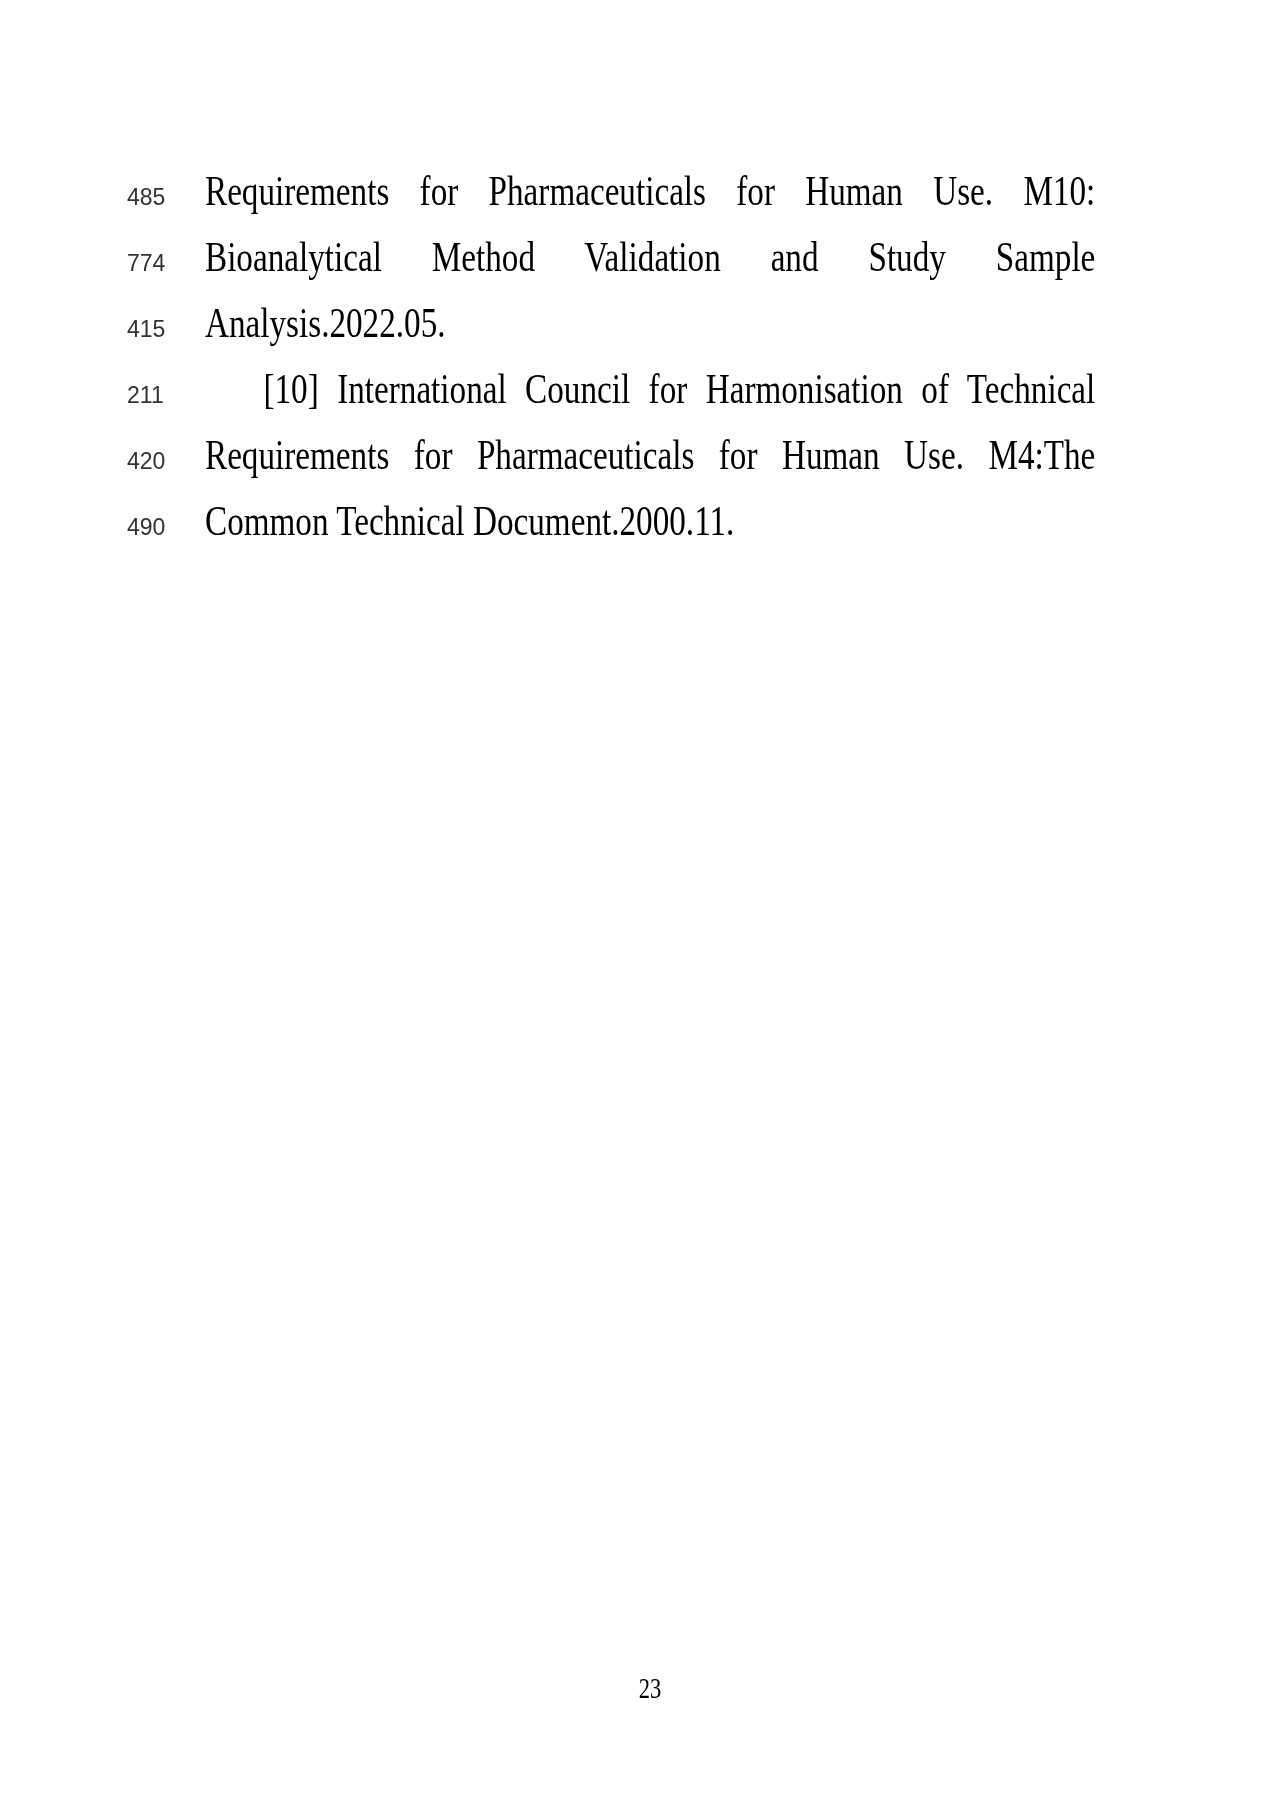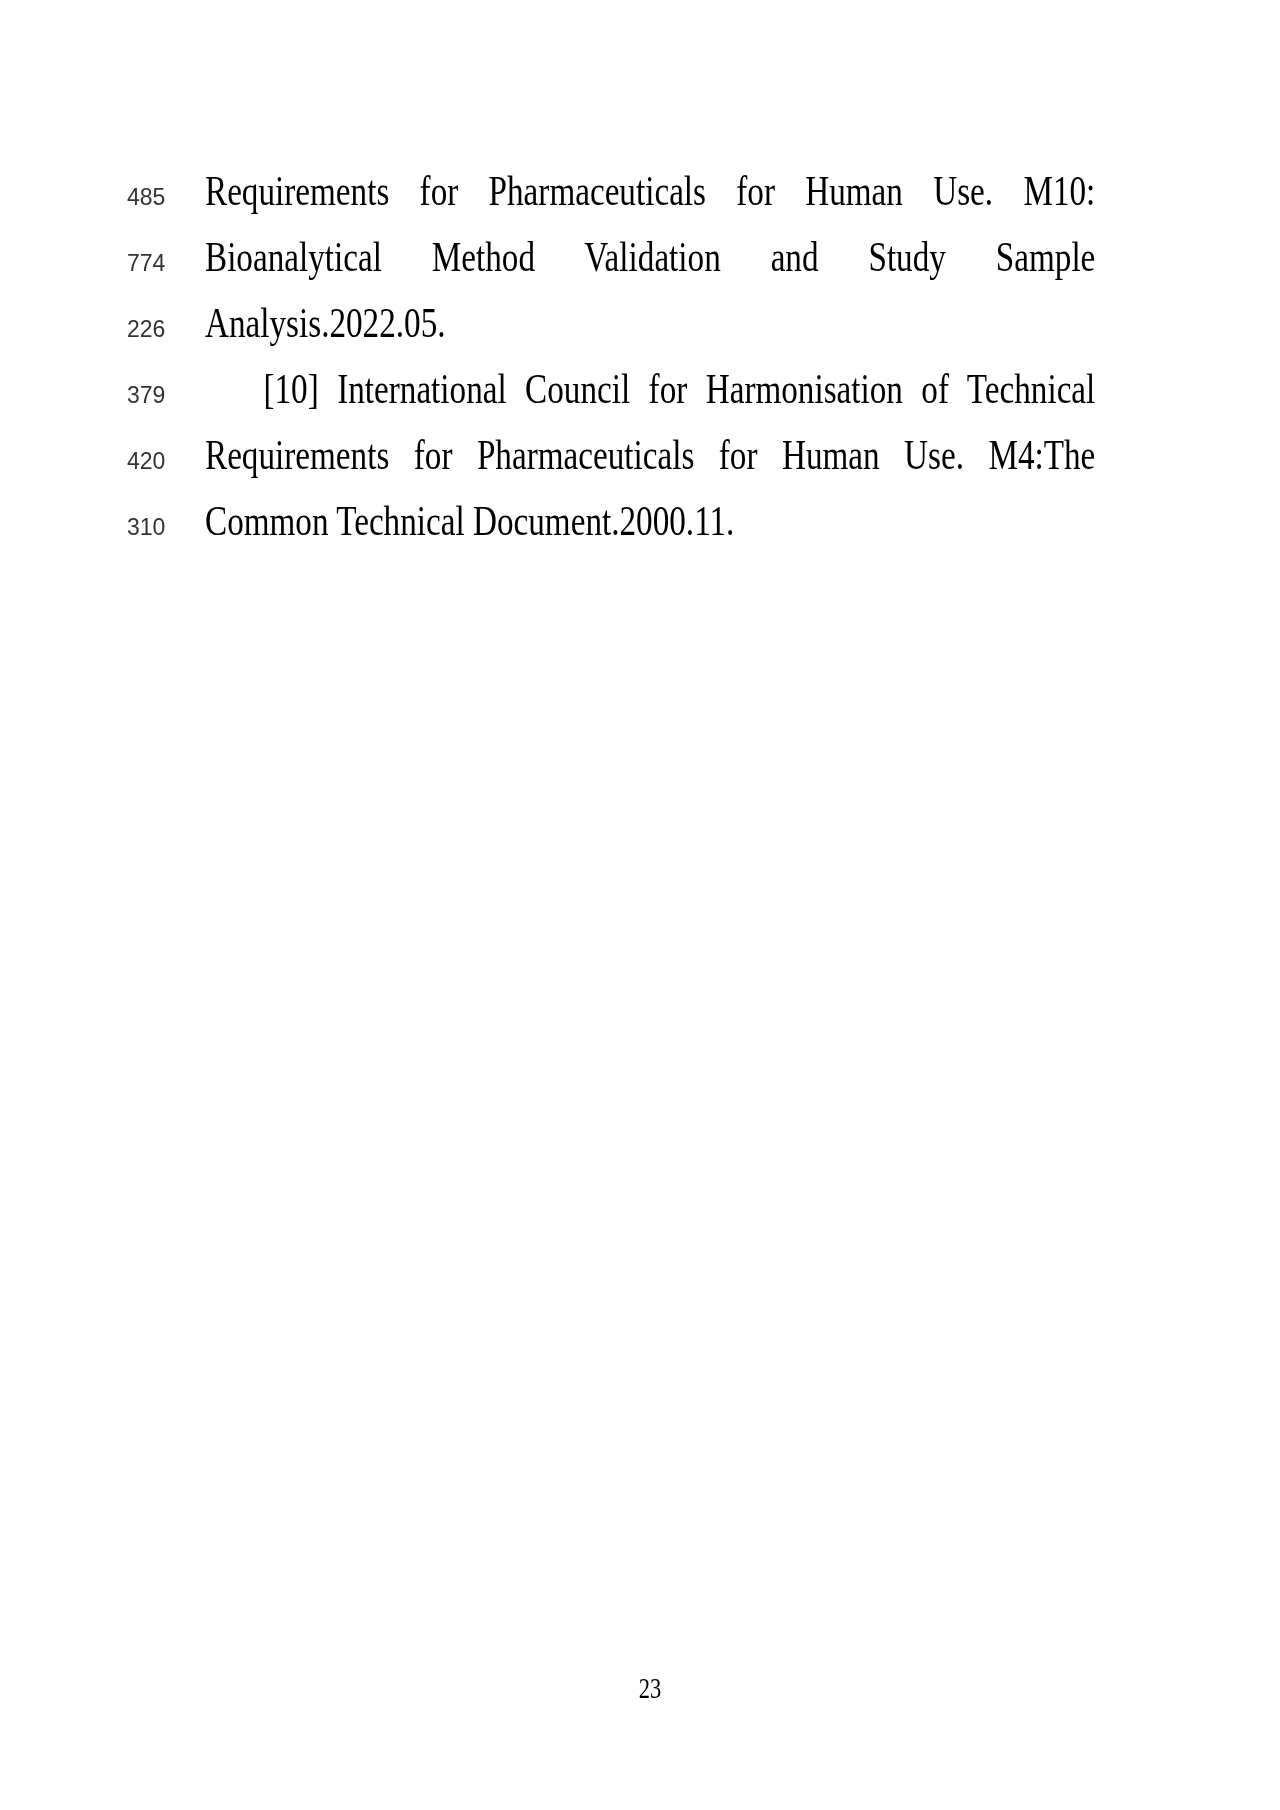--- a/index.html
+++ b/index.html
@@ -76,36 +76,36 @@
       <span class="line-number">485</span>
       <div class="line-text justify">Requirements for Pharmaceuticals for Human Use. M10:</div>
     </div>
 
     <div class="line">
       <span class="line-number">774</span>
       <div class="line-text justify">Bioanalytical Method Validation and Study Sample</div>
     </div>
 
     <div class="line">
-      <span class="line-number">226</span>
+      <span class="line-number">415</span>
       <div class="line-text">Analysis.2022.05.</div>
     </div>
 
     <div class="line">
-      <span class="line-number">379</span>
+      <span class="line-number">211</span>
       <div class="line-text justify indent">[10] International Council for Harmonisation of Technical</div>
     </div>
 
     <div class="line">
       <span class="line-number">420</span>
       <div class="line-text justify">Requirements for Pharmaceuticals for Human Use. M4:The</div>
     </div>
 
     <div class="line">
-      <span class="line-number">310</span>
+      <span class="line-number">490</span>
       <div class="line-text">Common Technical Document.2000.11.</div>
     </div>
 
   </div>
 
   <div class="footer">23</div>
 
 </div>
 
 </body></html>

